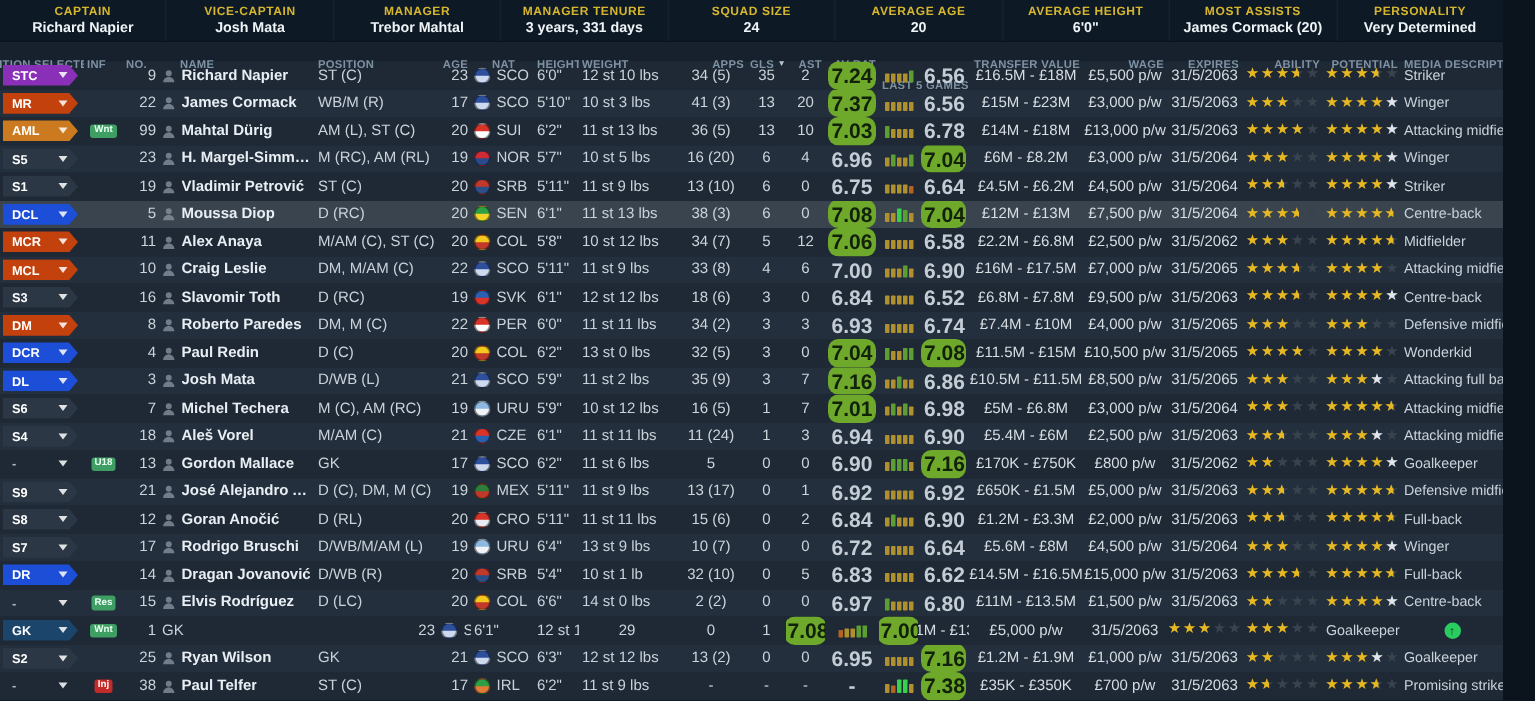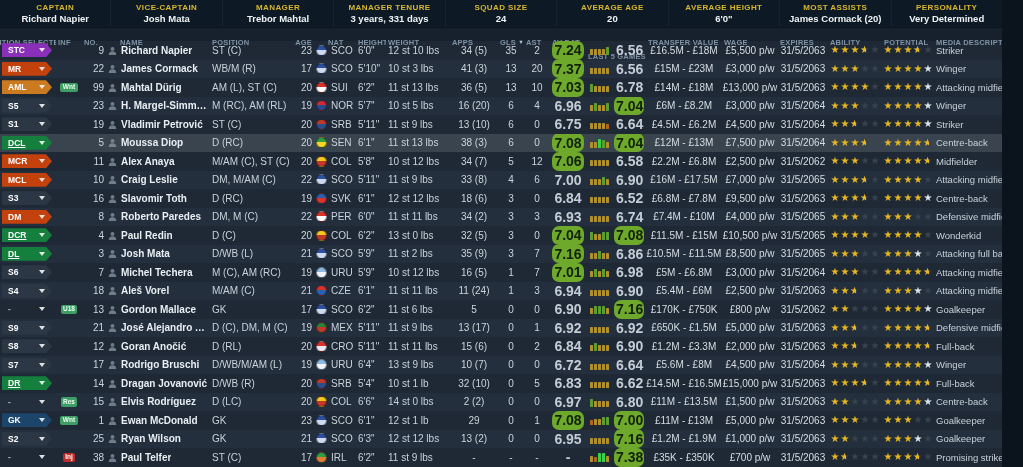--- a/index.html
+++ b/index.html
@@ -14,39 +14,39 @@
   .stat{flex:1 1 0;display:flex;flex-direction:column;align-items:center;justify-content:center;
         border-right:1px solid #16222e;padding:1px 2px;min-width:0;}
   .stat:last-child{border-right:none;}
   .stat .lbl{font-size:8px;font-weight:bold;letter-spacing:.4px;color:#d7b62f;text-transform:uppercase;white-space:nowrap;}
   .stat .val{font-size:9.5px;font-weight:bold;color:#eef3f6;white-space:nowrap;margin-top:1px;}
   
   .grid{display:grid;grid-template-columns:56px 26px 24px 104px 82px 22px 42px 30px 64px 48px 26px 26px 36px 26px 34px 76px 56px 50px 54px 52px 68px 20px;align-items:center;}
   
   #colhdr{height:13px;background:#16212d;font-size:7.5px;font-weight:bold;color:#7e92a4;letter-spacing:.2px;}
   #colhdr > div{white-space:nowrap;overflow:hidden;padding:0 2px;}
-  .h-left{text-align:left;} .h-center{text-align:left;} .h-right{text-align:right;}
+  .h-left{text-align:left;} .h-center{text-align:right;} .h-right{text-align:right;}
   #h-pos{margin-left:-19px;}
   #h-last5{grid-column:14 / span 2;margin-top:28px;}
   .sortarrow{font-size:5.5px;color:#b9c6d2;vertical-align:1px;}
   
   #rows{}
   .row{height:18.5px;font-size:10px;cursor:default;}
   .row:nth-child(odd){background:#1e2935;}
   .row:nth-child(even){background:#232f3c;}
   .row.selected{background:#39444f;}
   .row > div{white-space:nowrap;overflow:hidden;padding:0 2px;height:100%;display:flex;align-items:center;}
   .c-center{justify-content:center;} .c-right{justify-content:flex-end;}
   
   .poscell{padding:0 0 0 2px !important;}
   .badge{height:14px;min-width:50px;display:flex;align-items:center;justify-content:space-between;
          padding:0 3px 0 6px;font-size:8.5px;font-weight:bold;color:#fff;
          clip-path:polygon(0 0,calc(100% - 6px) 0,100% 50%,calc(100% - 6px) 100%,0 100%);}
   .pt-striker{background:#8a2fb8;} .pt-mid{background:#c2410c;} .pt-att{background:#cc7a1f;}
-  .pt-def{background:#15803d;text-decoration:underline;} .pt-gk{background:#1c456b;} .pt-slate{background:#2b3744;}
+  .pt-def{background:#1d4ed8;} .pt-gk{background:#1c456b;} .pt-slate{background:#2b3744;}
   .pt-none{background:transparent;color:#aeb9c4;}
   .chev{width:0;height:0;border-left:3px solid transparent;border-right:3px solid transparent;
         border-top:4px solid rgba(255,255,255,.85);margin-left:5px;margin-right:4px;}
   
   .infb{font-size:6.5px;font-weight:bold;padding:1.5px 2.5px;border-radius:2px;color:#eafff2;line-height:1;}
   .inf-Wnt,.inf-U18,.inf-Res{background:#3f9e63;}
   .inf-Inj{background:#c32a2a;color:#fff;}
   
   .face{width:9px;height:9px;margin-right:4px;flex:0 0 auto;opacity:.75;}
   .pname{font-weight:bold;color:#e8eef3;overflow:hidden;text-overflow:ellipsis;}
@@ -1513,27 +1513,20 @@
         <div class="poscell">
           <div class="badge pt-gk">
             <span>GK</span>
             <span class="chev"></span>
           </div>
         </div>
         <div class="c-center">
           <span class="infb inf-Wnt">Wnt</span>
         </div>
         <div class="c-right numtext">1</div>
-        <div>
-          <svg class="face" viewBox="0 0 10 10">
-            <circle cx="5" cy="3.2" r="2.2" fill="#8b97a3"></circle>
-            <path d="M0.8 10 a4.2 4.2 0 0 1 8.4 0 Z" fill="#8b97a3"></path>
-          </svg>
-          <span class="pname">Ewan McDonald</span>
-        </div>
         <div class="postext">GK</div>
         <div class="c-right numtext">23</div>
         <div>
           <span class="flag" style="background: linear-gradient(rgb(46, 79, 156) 50%, rgb(205, 217, 238) 50%);"></span>
           <span class="natcode">SCO</span>
         </div>
         <div class="htext">6'1"</div>
         <div class="wtext">12 st 1 lb</div>
         <div class="c-center numtext">29</div>
         <div class="c-center numtext">0</div>

